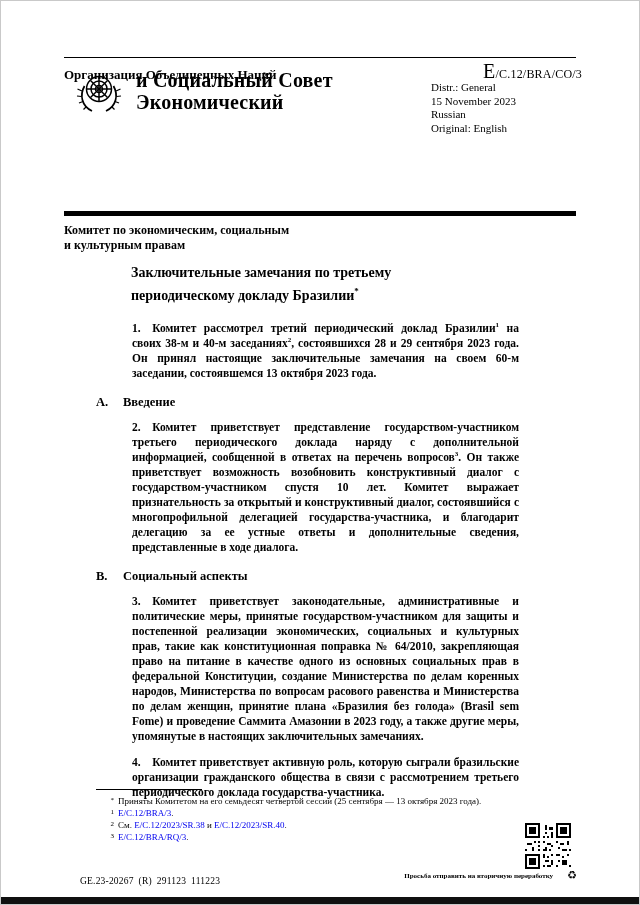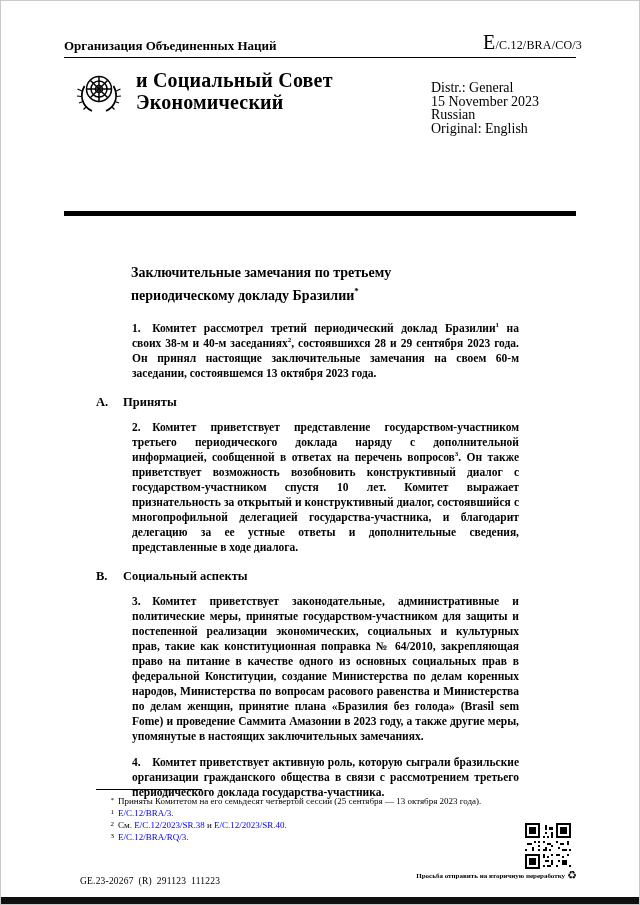--- a/index.html
+++ b/index.html
@@ -7,29 +7,29 @@
     position:relative; width:640px; height:905px; margin:0 auto;
     background:#ffffff; border:1px solid #c9c9c9; box-sizing:border-box;
     font-family:"Liberation Serif", serif; color:#000; overflow:hidden;
   }
   
   .topbar {
     position:absolute; left:63px; right:57px; top:30px;
     display:flex; justify-content:space-between; align-items:flex-end;
   }
   .org-name { font-weight:bold; font-size:13px; }
-  .doc-symbol { font-size:12px; letter-spacing:.2px; }
+  .doc-symbol { font-size:12px; letter-spacing:.2px;margin-top:29px; }
   .doc-symbol .sym-big { font-size:20px; }
   .thin-rule { position:absolute; left:63px; right:63px; top:56px; border-top:1.5px solid #000; }
 
   .masthead { position:absolute; left:63px; right:63px; top:66px; display:flex; }
   .emblem { width:50px; height:50px; margin:2px 12px 0 10px; }
   .council { padding-top:2px; }
   .council div { font-weight:bold; font-size:20px; line-height:22px; letter-spacing:.2px; }
-  .distr { margin-left:auto; width:145px; font-size:14px; line-height:13.5px; padding-top:14px; }
+  .distr { margin-left:auto; width:145px; font-size:11px; line-height:13.5px; padding-top:14px; }
 
   .black-bar { position:absolute; left:63px; right:63px; top:210px; height:5px; background:#000; }
 
   .committee { position:absolute; left:63px; top:222px; font-weight:bold; font-size:12px; line-height:15px; }
 
   .content { position:absolute; left:122px; top:262px; width:396px; }
   .doc-title { font-size:14px; font-weight:bold; line-height:19px; max-width:356px; margin:0 0 16px 8px; }
   .doc-title sup { font-size:9px; }
   .para { margin:0 0 11px 9px; font-size:11.5px; line-height:15px; text-align:justify;font-weight:bold; }
   .para sup { font-size:7px; line-height:0; }
@@ -40,21 +40,21 @@
   .fn-rule { width:106px; border-top:1px solid #000; margin-bottom:5px; }
   .fn-row { display:flex; }
   .fn-marker { flex:none; width:18px; text-align:right; margin-right:4px; font-size:7px; position:relative; top:-1px; }
   .link { color:#0000EE; text-decoration:none; cursor:pointer; }
 
   .ge-number { position:absolute; left:63px; bottom:18px; font-size:9.5px; letter-spacing:.2px;padding-left:16px; }
 
   .qr { position:absolute; right:68px; top:822px; width:46px; height:46px; }
   .recycle-line {
     position:absolute; right:62px; top:868px;
-    font-size:7px; font-weight:bold; display:flex; align-items:center; gap:2px;
+    font-size:7px; font-weight:bold; display:flex; align-items:center; gap:14px;
     font-family:"Liberation Serif", serif;
   }
   .recycle-glyph { font-family:"DejaVu Sans", sans-serif; font-size:11px; font-weight:normal; }
 
   .bottom-strip { position:absolute; left:0; right:0; bottom:0; height:7px; background:#101010; }
 </style>
 </head>
 <body>
 
 <div class="page">
@@ -100,29 +100,33 @@
     <div class="distr">
       <div>Distr.: General</div>
       <div>15 November 2023</div>
       <div>Russian</div>
       <div>Original: English</div>
     </div>
   </div>
 
   <div class="black-bar"></div>
 
+  <div class="committee">
+    <div>Комитет по экономическим, социальным</div>
+    <div>и культурным правам</div>
+  </div>
 
   <div class="content">
     <h1 class="doc-title"><span>Заключительные замечания по третьему периодическому докладу Бразилии</span><sup>*</sup></h1>
 
     <p class="para"><span>1. Комитет рассмотрел третий периодический доклад Бразилии</span><sup>1</sup><span> на своих 38-м и 40-м заседаниях</span><sup>2</sup><span>, состоявшихся 28 и 29 сентября 2023 года. Он принял настоящие заключительные замечания на своем 60-м заседании, состоявшемся 13 октября 2023 года.</span></p>
 
     <div class="sec-heading">
       <span class="sec-letter">A.</span>
-      <span>Приняты</span>
+      <span>Введение</span>
     </div>
 
     <p class="para"><span>2. Комитет приветствует представление государством-участником третьего периодического доклада наряду с дополнительной информацией, сообщенной в ответах на перечень вопросов</span><sup>3</sup><span>. Он также приветствует возможность возобновить конструктивный диалог с государством-участником спустя 10 лет. Комитет выражает признательность за открытый и конструктивный диалог, состоявшийся с многопрофильной делегацией государства-участника, и благодарит делегацию за ее устные ответы и дополнительные сведения, представленные в ходе диалога.</span></p>
 
     <div class="sec-heading">
       <span class="sec-letter">B.</span>
       <span>Социальный аспекты</span>
     </div>
 
     <p class="para"><span>3. Комитет приветствует законодательные, административные и политические меры, принятые государством-участником для защиты и постепенной реализации экономических, социальных и культурных прав, такие как конституционная поправка № 64/2010, закрепляющая право на питание в качестве одного из основных социальных прав в федеральной Конституции, создание Министерства по делам коренных народов, Министерства по вопросам расового равенства и Министерства по делам женщин, принятие плана «Бразилия без голода» (Brasil sem Fome) и проведение Саммита Амазонии в 2023 году, а также другие меры, упомянутые в настоящих заключительных замечаниях.</span></p>

